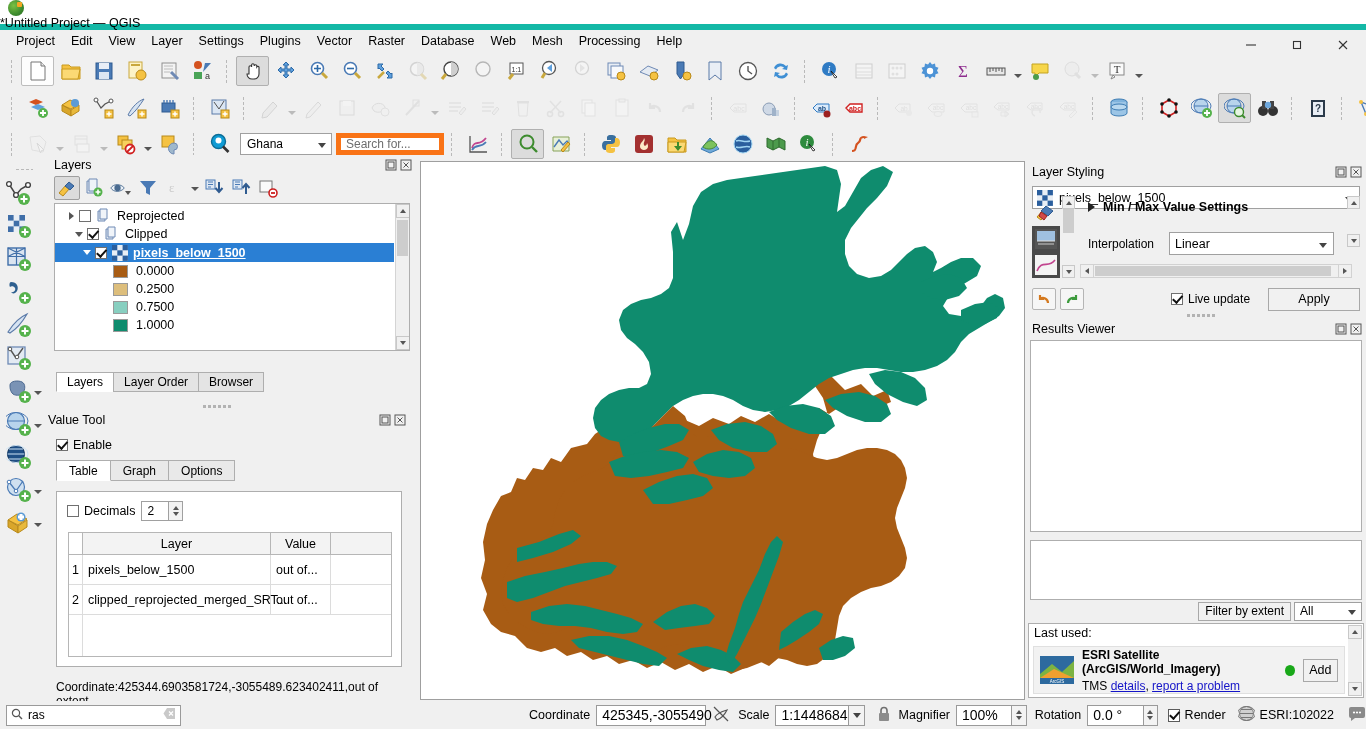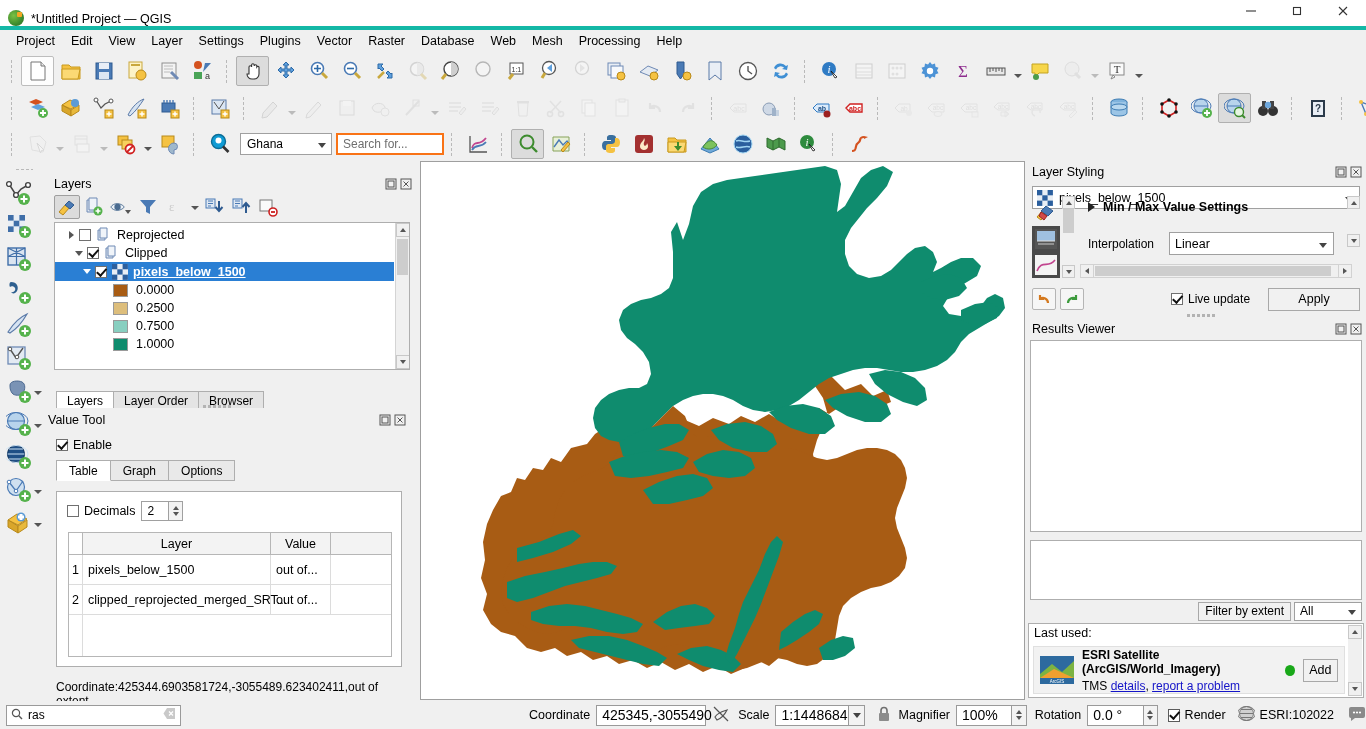--- a/index.html
+++ b/index.html
@@ -9,22 +9,23 @@
     overflow: hidden;
     font-family: "Liberation Sans", sans-serif;
     font-size: 12px;
     color: #000;
     background: #f0f0f0;
   }
   #app { position: relative; width: 1366px; height: 729px; background:#f0f0f0; }
 
   
   .titlebar {
-    height: 30px; background: #ffffff; display: flex; align-items: flex-end;
-    border-bottom: 4px solid #14b8a6;
+    height: 30px; background: #ffffff; display: flex; align-items: flex-start;
+    border-bottom: 6px solid #14b8a6;
+    flex-direction: column;
   }
   .titlebar .qicon {
     width: 16px; height: 16px; margin: 0 7px 0 8px; position: relative; flex: none;
   }
   .qlogo {
     width:16px;height:16px;border-radius:50%;
     background: radial-gradient(circle at 35% 35%, #7ac143 0%, #3d8b2e 60%, #2d6b22 100%);
     position:relative;
   }
   .qlogo:after{
@@ -65,21 +66,21 @@
 
   
   .tb-combo {
     height: 22px; border:1px solid #a0a0a0; background:#fff; display:flex; align-items:center;
     padding: 0 2px 0 6px; font-size:12px; margin-left:4px; flex:none;
   }
   .tb-combo .cval { flex:1; }
   .tb-combo .arrow { width:15px; text-align:center; }
   .tb-combo .arrow i { display:inline-block; width:0;height:0;
         border-left:4px solid transparent;border-right:4px solid transparent;border-top:5px solid #444;}
-  .tb-input { height:22px; border:2px solid #f97316; background:#fff; font-size:12px;
+  .tb-input { height:22px; border:5px solid #f97316; background:#fff; font-size:12px;
               padding:0 5px; display:flex; align-items:center; color:#6e6e6e; margin-left:4px; flex:none;}
 
   
   .leftbar {
     position:absolute; left:0; top:162px; width:48px; height: 538px;
     background:#f0f0f0; display:flex; flex-direction:column; align-items:center;
     padding-top:4px;
   }
   .leftbar .vgrip { width: 24px; height: 8px; position:relative; margin-bottom:2px;}
   .leftbar .vgrip:before{ content:""; position:absolute; left:3px; top:2px; width:18px;height:3px;
@@ -88,21 +89,21 @@
           padding-left:4px; position:relative; }
   .lbtn .caret { height: 33px; padding-bottom: 12px; }
 
   
   .panel-title { height: 20px; display:flex; align-items:center; font-size:12.5px;
                  padding-left: 6px; }
   .panel-title .ttl { font-weight:400; }
   .panel-btns { margin-left:auto; display:flex; gap:2px; padding-right:4px; }
   .pbtn { width:13px;height:13px; display:flex;align-items:center;justify-content:center; }
 
-  .layers-panel { position:absolute; left:48px; top:174px; width:368px; height:240px; background:#f0f0f0;}
+  .layers-panel { position:absolute; left:48px; top:155px; width:368px; height:240px; background:#f0f0f0;}
   .layers-toolbar { height: 26px; display:flex; align-items:center; padding-left:6px; gap:1px;}
   .ltb { width:26px;height:24px;display:flex;align-items:center;justify-content:center;
          border:1px solid transparent; border-radius:2px;}
   .ltb.active{ background:#dcdcdc; border-color:#9f9f9f;}
   .ltb.dim{opacity:.35;}
   .layers-tree { position:absolute; left:6px; top:48px; width:356px; height:148px;
                  background:#fff; border:1px solid #aeaeae; overflow:hidden; }
   .ltrow { height:18px; display:flex; align-items:center; font-size:12.5px; white-space:nowrap;}
   .ltrow.sel { background:#2a7fd4; color:#fff; }
   .ltrow.sel .lname { text-decoration: underline; font-weight:bold;}

